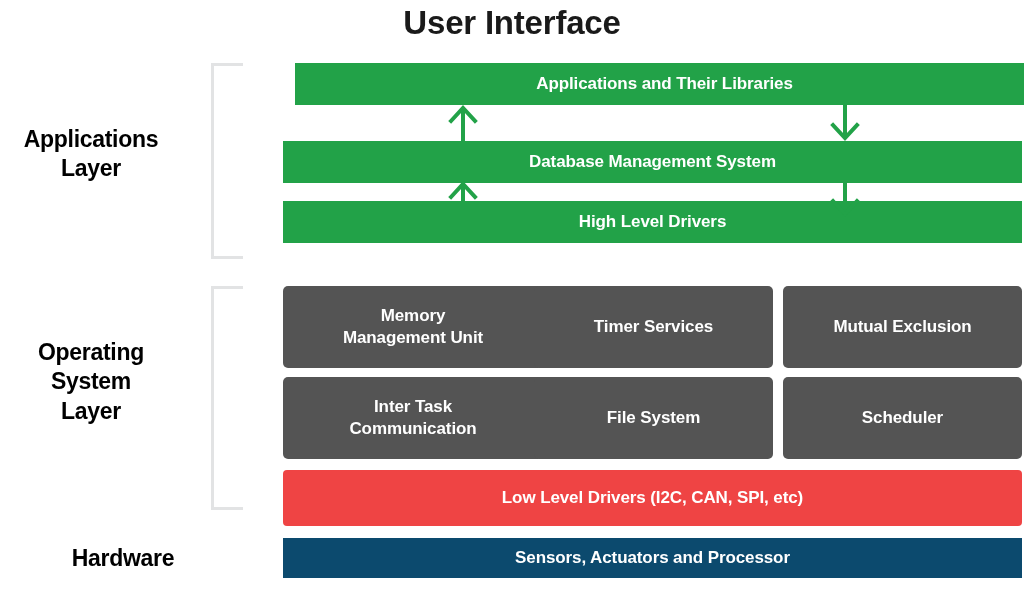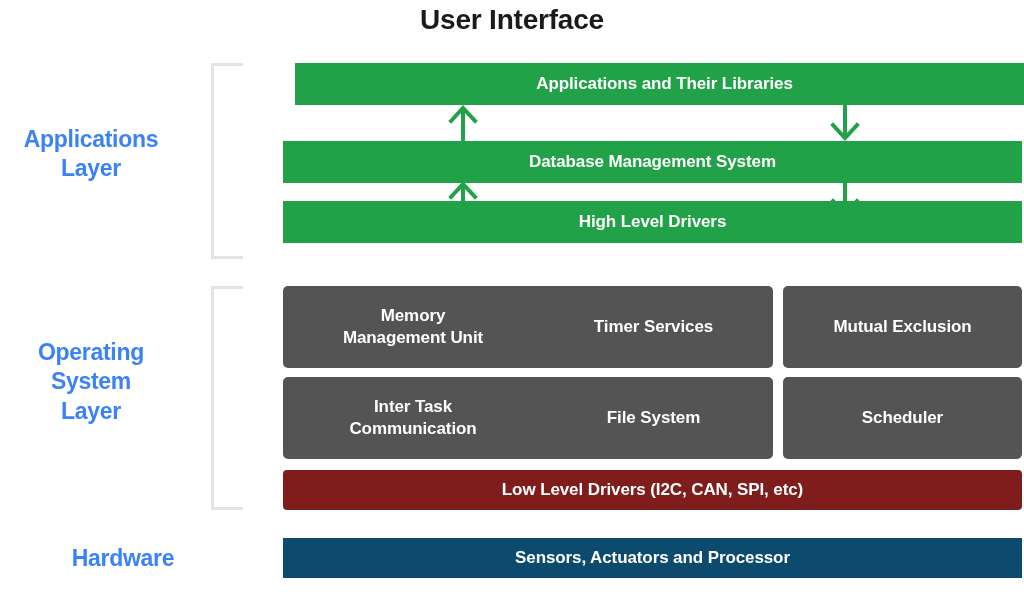--- a/index.html
+++ b/index.html
@@ -15,35 +15,35 @@
     overflow: hidden;
   }
 
   
   #diagram-title {
     position: absolute;
     left: 0;
     top: 4px;
     width: 1024px;
     text-align: center;
-    font-size: 28px;
+    font-size: 33px;
     font-weight: bold;
     color: #1a1a1a;
     letter-spacing: -0.2px;
   }
 
   
   .layer-label {
     position: absolute;
     left: 0;
     width: 182px;
     text-align: center;
     font-size: 23px;
     font-weight: bold;
-    color: #3b82f6;
+    color: #000000;
     line-height: 1.28;
     letter-spacing: -0.3px;
   }
   #label-applications { top: 125px; }
   #label-operating    { top: 338px; }
   #label-hardware     { top: 544px; padding-left: 32px; }
 
   
   .bracket {
     position: absolute;
@@ -121,22 +121,22 @@
   .os-row-2 { top: 377px; height: 82px; }
   .os-col-1 { left: 283px;  width: 260px; }
   .os-col-2 { left: 534px;  width: 239px; }
   .os-col-3 { left: 783px;  width: 239px; }
 
   #bar-lowlevel {
     position: absolute;
     left: 283px;
     top: 470px;
     width: 739px;
-    height: 40px;
-    background: #7f1d1d;
+    height: 56px;
+    background: #ef4444;
     border-radius: 4px;
     box-sizing: border-box;
     display: flex;
     align-items: center;
     justify-content: center;
     color: #ffffff;
     font-weight: bold;
     font-size: 17px;
     letter-spacing: -0.1px;
   }

